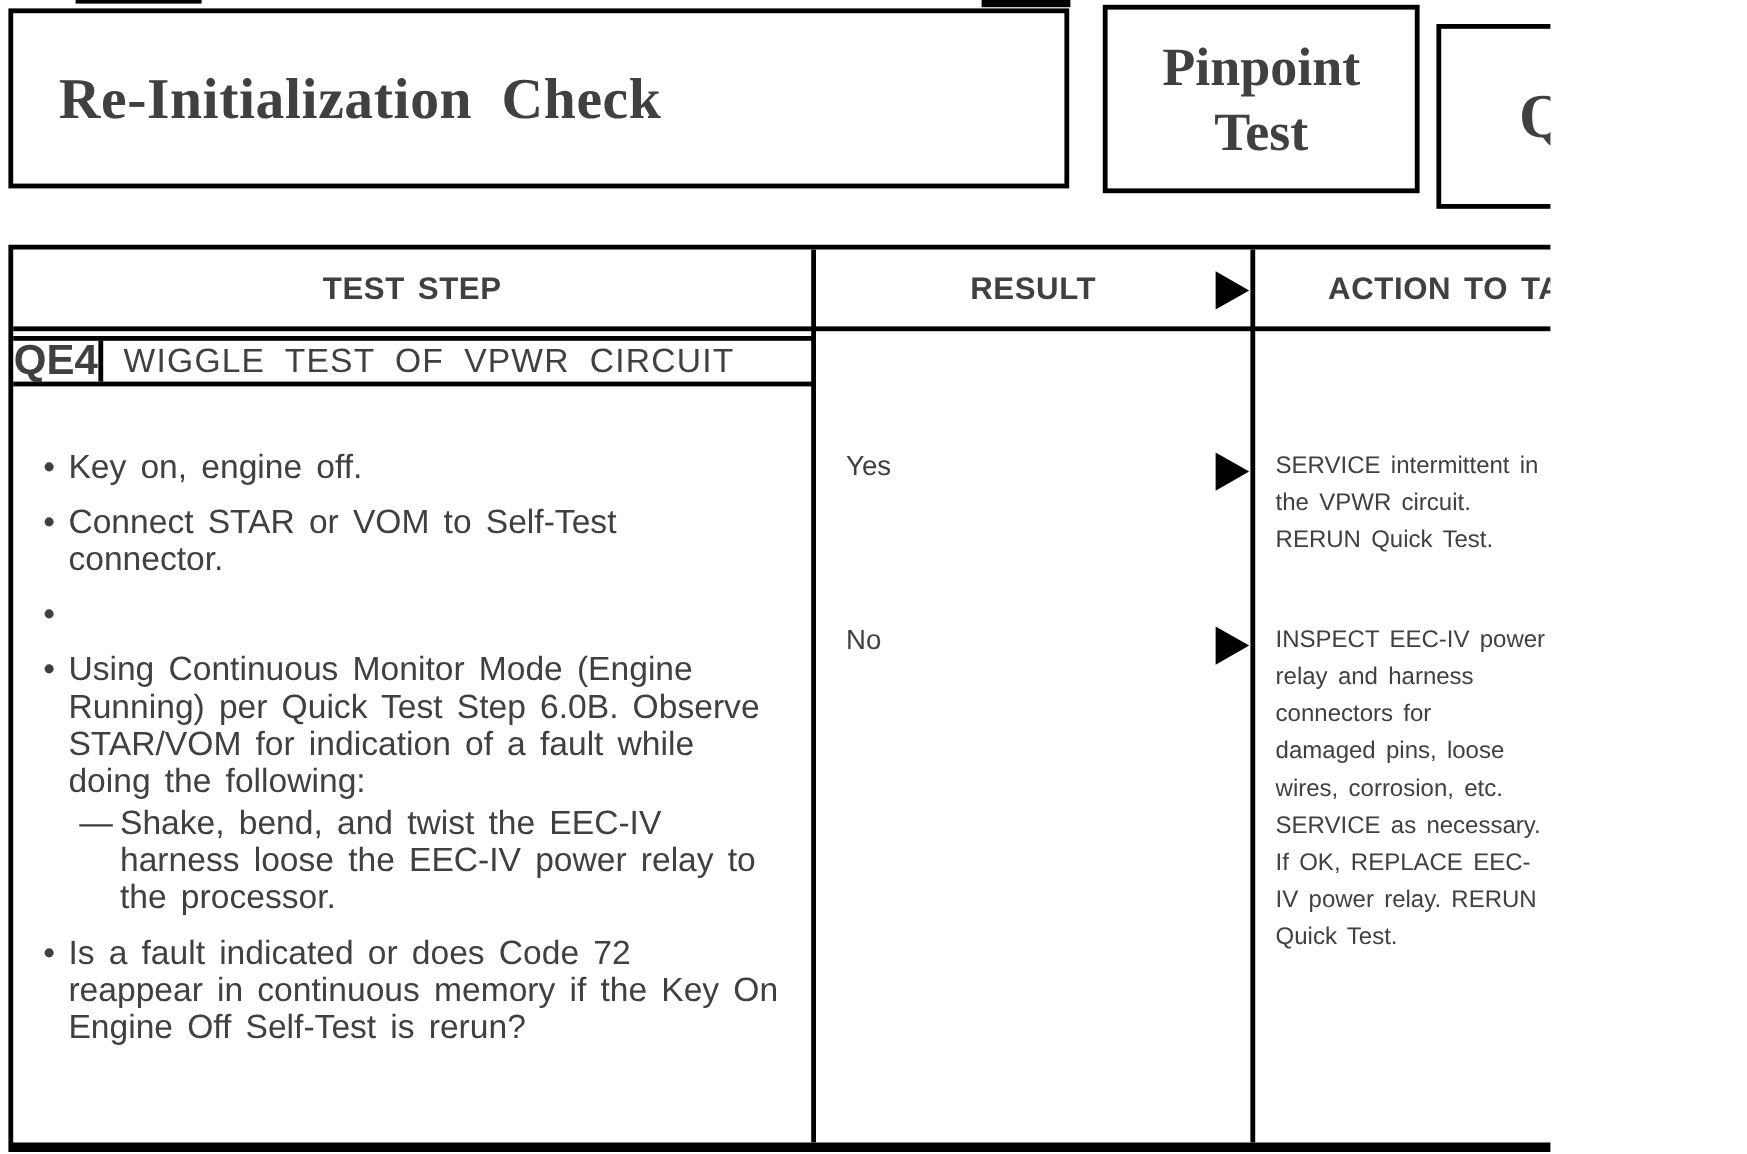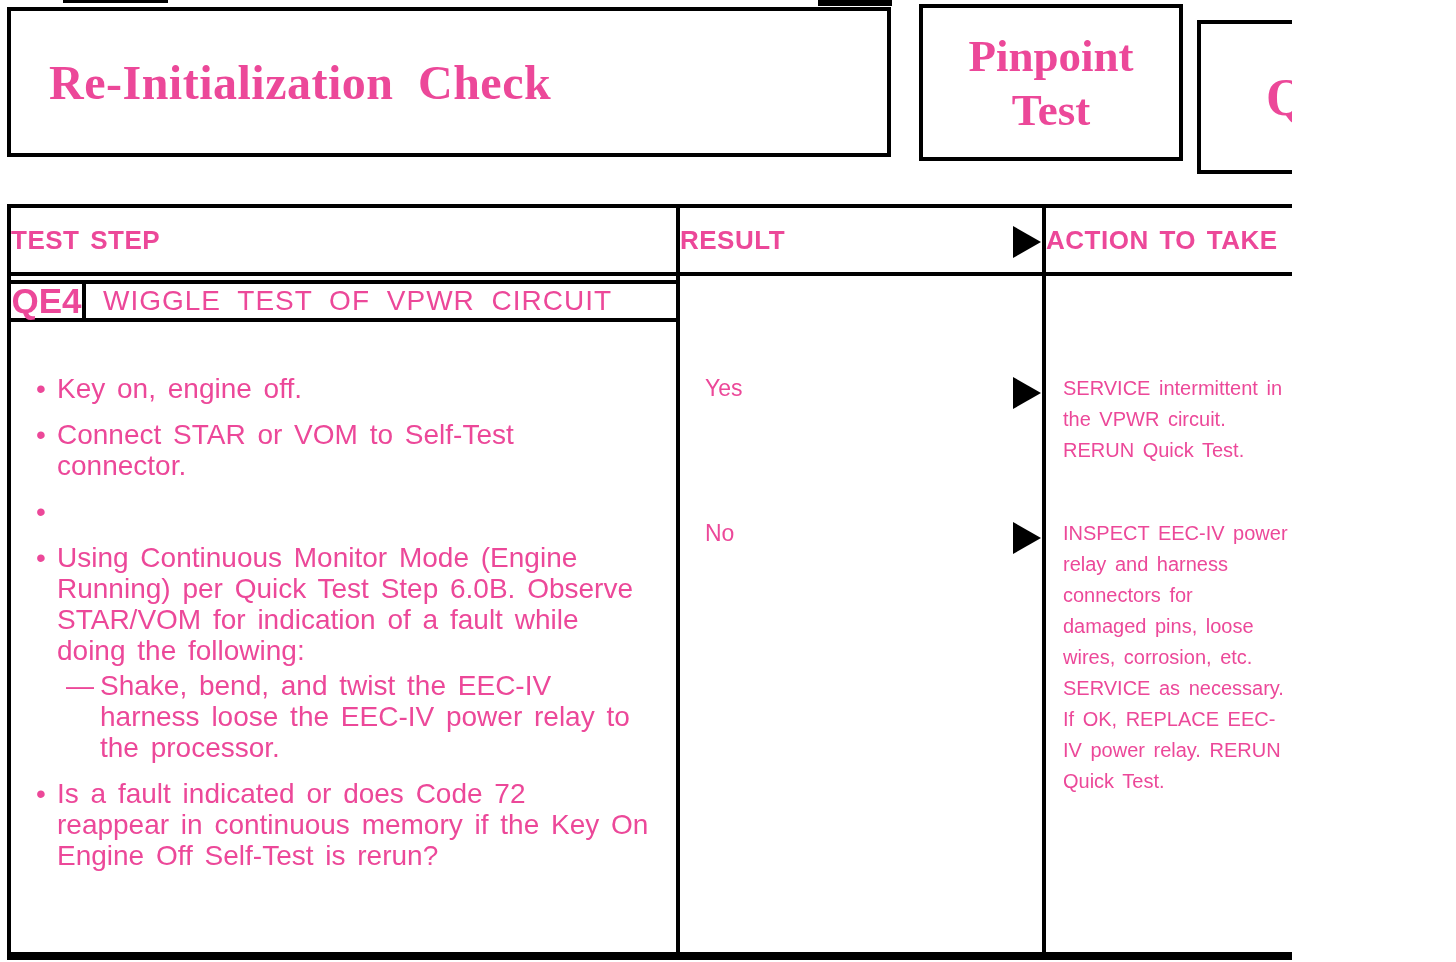--- a/index.html
+++ b/index.html
@@ -1,18 +1,18 @@
 <!DOCTYPE html>
 <html><head>
 <meta charset="utf-8">
 <style>
   html,body{margin:0;padding:0;background:#fff;}
   .page{
     position:relative;width:1292px;height:962px;background:#fff;overflow:hidden;
-    font-family:"Liberation Sans",sans-serif;color:#ec4899;
+    font-family:"Liberation Sans",sans-serif;color:#404040;
   }
   .page *, .page *::before, .page *::after{box-sizing:border-box;}
 
   
   .hbox{position:absolute;border:4px solid #000;background:#fff;}
   .title-box{left:7px;top:7px;width:884px;height:150px;display:flex;align-items:center;}
   .title-text{
     font-family:"Liberation Serif",serif;font-weight:700;font-size:48px;
     padding-left:38px;word-spacing:12px;letter-spacing:0.5px;white-space:nowrap;
   }
@@ -28,21 +28,21 @@
   .ptable{
     position:absolute;left:7px;top:204px;width:1396px;height:756px;background:#fff;
     border:4px solid #000;border-bottom-width:8px;
   }
   .col-divider{position:absolute;top:0;width:4px;height:100%;background:#000;}
   .divider-a{left:665px;}
   .divider-b{left:1031px;}
 
   .thead-row{position:absolute;left:0;top:0;width:100%;height:68px;border-bottom:4px solid #000;}
   .th{
-    position:absolute;top:0;height:64px;line-height:64px;
+    position:absolute;top:0;height:64px;line-height:64px;text-align:center;
     font-weight:700;font-size:26px;letter-spacing:0.5px;word-spacing:3px;white-space:nowrap;
   }
   .th-test-step{left:0;width:665px;}
   .th-result{left:669px;width:362px;}
   .th-action{left:1035px;width:353px;}
 
   .triangle{
     position:absolute;width:0;height:0;
     border-top:16px solid transparent;border-bottom:16px solid transparent;
     border-left:28px solid #000;

